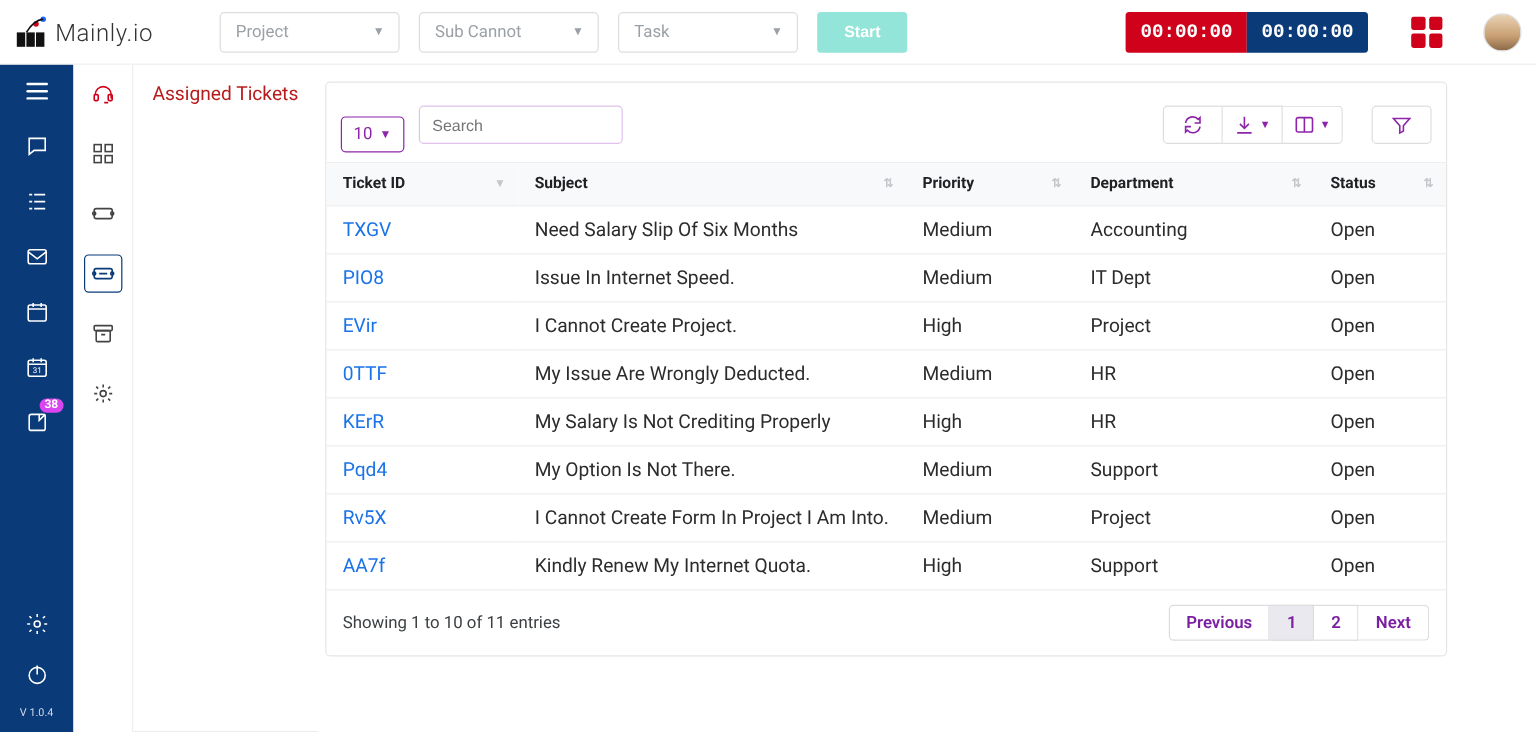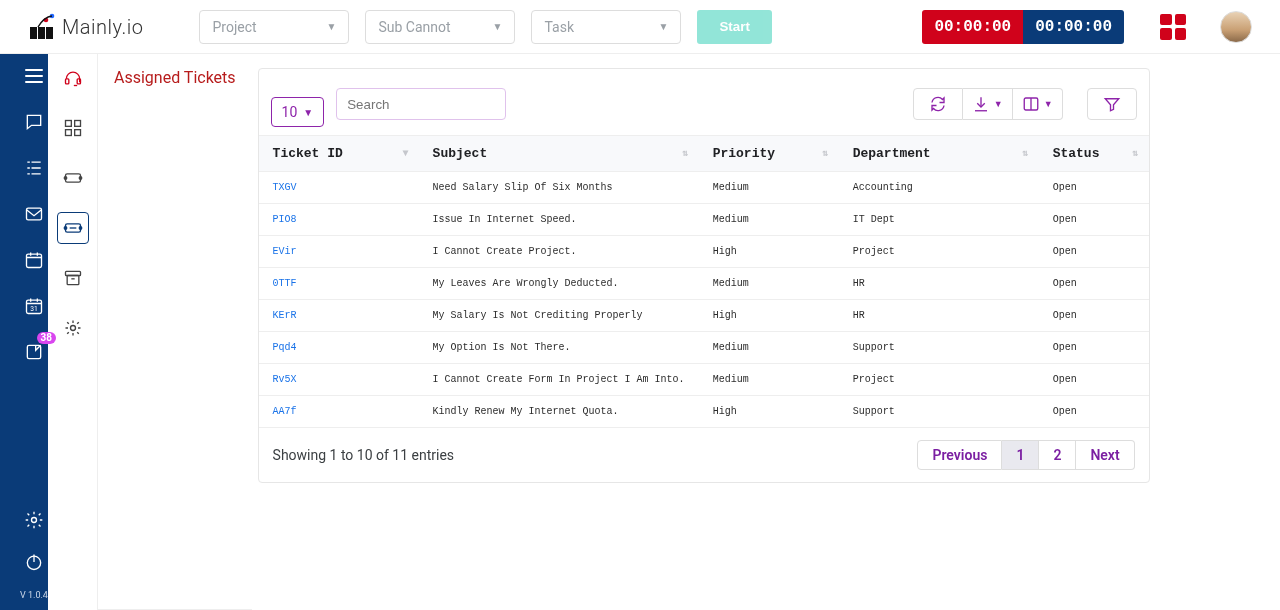--- a/index.html
+++ b/index.html
@@ -2,21 +2,21 @@
 <html><head>
 <meta charset="utf-8">
 <style>
   * { box-sizing: border-box; margin: 0; padding: 0; }
   html, body { height: 100%; font-family: -apple-system, BlinkMacSystemFont, "Segoe UI", Roboto, Arial, sans-serif; font-size: 14px; color: #202124; }
   body { display: flex; flex-direction: column; }
 
   
   .header {
     height: 54px; border-bottom: 1px solid #eee; display: flex; align-items: center;
-    padding: 0 28px; gap: 16px; flex-shrink: 0; background: #fff;
+    padding: 0 12px; gap: 16px; flex-shrink: 0; background: #fff;
   }
   .logo { display: flex; align-items: center; gap: 6px; padding-right: 40px; }
   .logo-mark { width: 28px; height: 28px; position: relative; }
   .logo-text { font-size: 20px; letter-spacing: .5px; font-weight: 300; color: #333; }
   .logo-text .dot { color: #333; }
 
   .hdr-select {
     height: 34px; min-width: 150px; border: 1px solid #ddd; border-radius: 4px; background: #fff;
     display: flex; align-items: center; justify-content: space-between; padding: 0 12px; color: #9aa0a6;
     cursor: pointer;
@@ -37,21 +37,21 @@
   .dashboard-icon { width: 26px; height: 26px; display: grid; grid-template-columns: 1fr 1fr; grid-template-rows: 1fr 1fr; gap: 3px; cursor: pointer; margin-left: 20px; }
   .dashboard-icon > div { background: #d0021b; border-radius: 2px; }
 
   .avatar { width: 32px; height: 32px; border-radius: 50%; background: linear-gradient(180deg,#e9d2b5 0%, #c9a074 60%, #8b6a49 100%); margin-left: 18px; border: 1px solid #ddd; cursor: pointer; }
 
   
   .body { flex: 1; display: flex; min-height: 0; }
 
   
   .sidebar-primary {
-    width: 48px; background: #0a3b78; display: flex; flex-direction: column; align-items: flex-end;
+    width: 61px; background: #0a3b78; display: flex; flex-direction: column; align-items: center;
     padding-top: 8px; gap: 18px; position: relative;
   }
   .sidebar-primary .icon-btn { width: 28px; height: 28px; display: flex; align-items: center; justify-content: center; color: #fff; cursor: pointer; position: relative; }
   .sidebar-primary .hamburger { display: flex; flex-direction: column; gap: 4px; }
   .sidebar-primary .hamburger span { display: block; width: 18px; height: 2px; background: #fff; border-radius: 1px; }
   .sidebar-primary svg { width: 20px; height: 20px; stroke: #fff; fill: none; stroke-width: 1.6; }
   .badge-red {
     position: absolute; top: -6px; right: -8px; background: #d946ef; color: #fff; font-size: 10px;
     border-radius: 8px; padding: 1px 4px; line-height: 1; font-weight: 700;
   }
@@ -83,24 +83,24 @@
   .toolbar-spacer { flex: 1; }
   .btn-group { display: flex; }
   .tool-btn { height: 32px; min-width: 50px; border: 1px solid #ddd; background: #fff; display: flex; align-items: center; justify-content: center; cursor: pointer; }
   .tool-btn + .tool-btn { border-left: none; }
   .tool-btn:first-child { border-radius: 4px 0 0 4px; }
   .tool-btn:last-child  { border-radius: 0 4px 4px 0; }
   .tool-btn svg { width: 18px; height: 18px; stroke: #8e24aa; fill: none; stroke-width: 1.8; }
   .tool-btn.solo { border-radius: 4px; margin-left: 12px; }
   .tool-btn .mini-caret { font-size: 9px; color: #8e24aa; margin-left: 4px; }
 
-  table { width: 100%; border-collapse: collapse; font-family: Liberation Mono, monospace; }
+  table { width: 100%; border-collapse: collapse; }
   thead th { text-align: left; font-weight: 700; font-size: 13px; padding: 10px 14px; background: #f8f9fb; border-top: 1px solid #eee; border-bottom: 1px solid #eee; position: relative; }
   thead th .sort { position: absolute; right: 10px; top: 50%; transform: translateY(-50%); color: #c5c7cc; font-size: 10px; line-height: 1; }
-  tbody td { padding: 10px 14px; border-bottom: 1px solid #eee; font-size: 10px; vertical-align: middle; color: #2c2c2c; }
+  tbody td { padding: 10px 14px; border-bottom: 1px solid #eee; font-size: 16px; vertical-align: middle; color: #2c2c2c; }
   tbody td.link a { color: #1a73e8; text-decoration: none; }
   th.col-ticket, td.col-ticket { width: 160px; }
   th.col-priority, td.col-priority { width: 140px; }
   th.col-dept, td.col-dept { width: 200px; }
   th.col-status, td.col-status { width: 110px; }
 
   .table-footer { display: flex; align-items: center; padding: 12px 14px; }
   .table-footer .info { color: #3c4043; }
   .table-footer .spacer { flex: 1; }
   .pagination { display: flex; }
@@ -346,21 +346,21 @@
               </tr>
               <tr>
                 <td class="col-ticket link"><a href="#">EVir</a></td>
                 <td>I Cannot Create Project.</td>
                 <td class="col-priority">High</td>
                 <td class="col-dept">Project</td>
                 <td class="col-status">Open</td>
               </tr>
               <tr>
                 <td class="col-ticket link"><a href="#">0TTF</a></td>
-                <td>My Leaves Are Wrongly Deducted.</td>
+                <td>My Issue Are Wrongly Deducted.</td>
                 <td class="col-priority">Medium</td>
                 <td class="col-dept">HR</td>
                 <td class="col-status">Open</td>
               </tr>
               <tr>
                 <td class="col-ticket link"><a href="#">KErR</a></td>
                 <td>My Salary Is Not Crediting Properly</td>
                 <td class="col-priority">High</td>
                 <td class="col-dept">HR</td>
                 <td class="col-status">Open</td>

